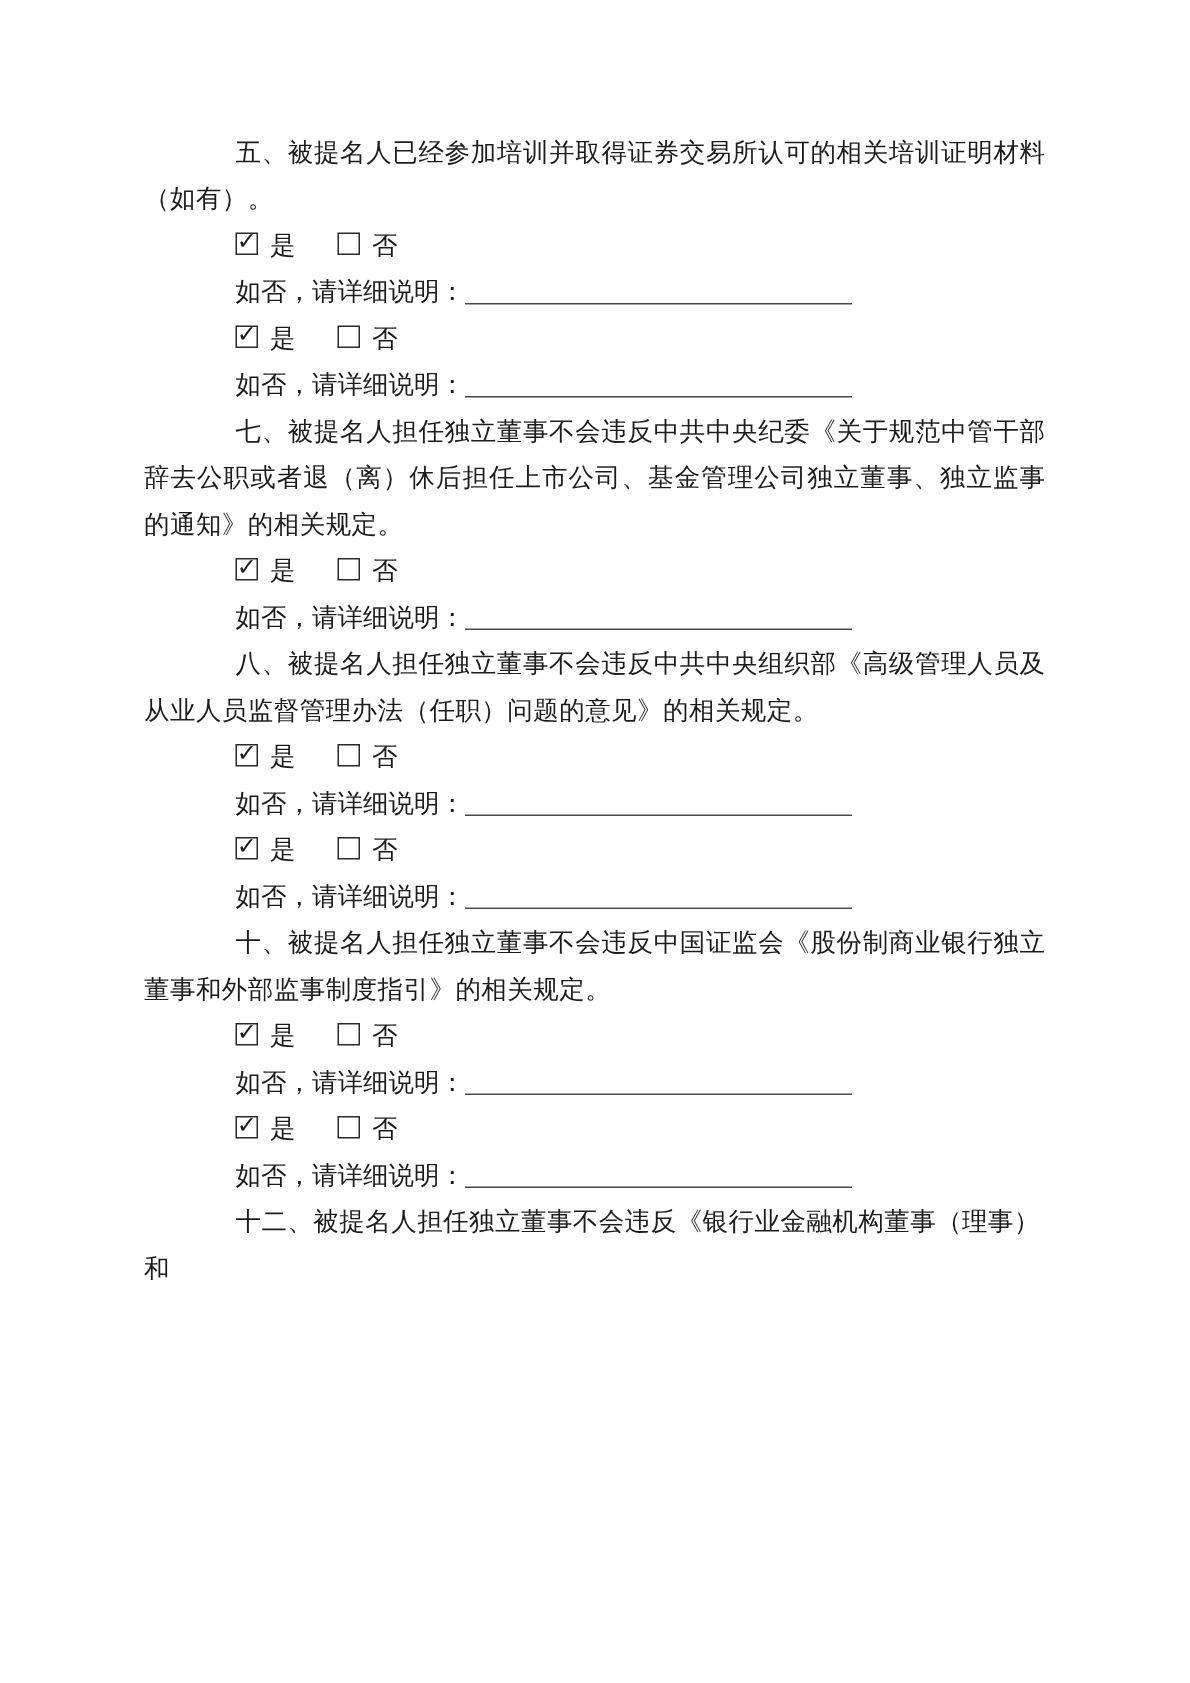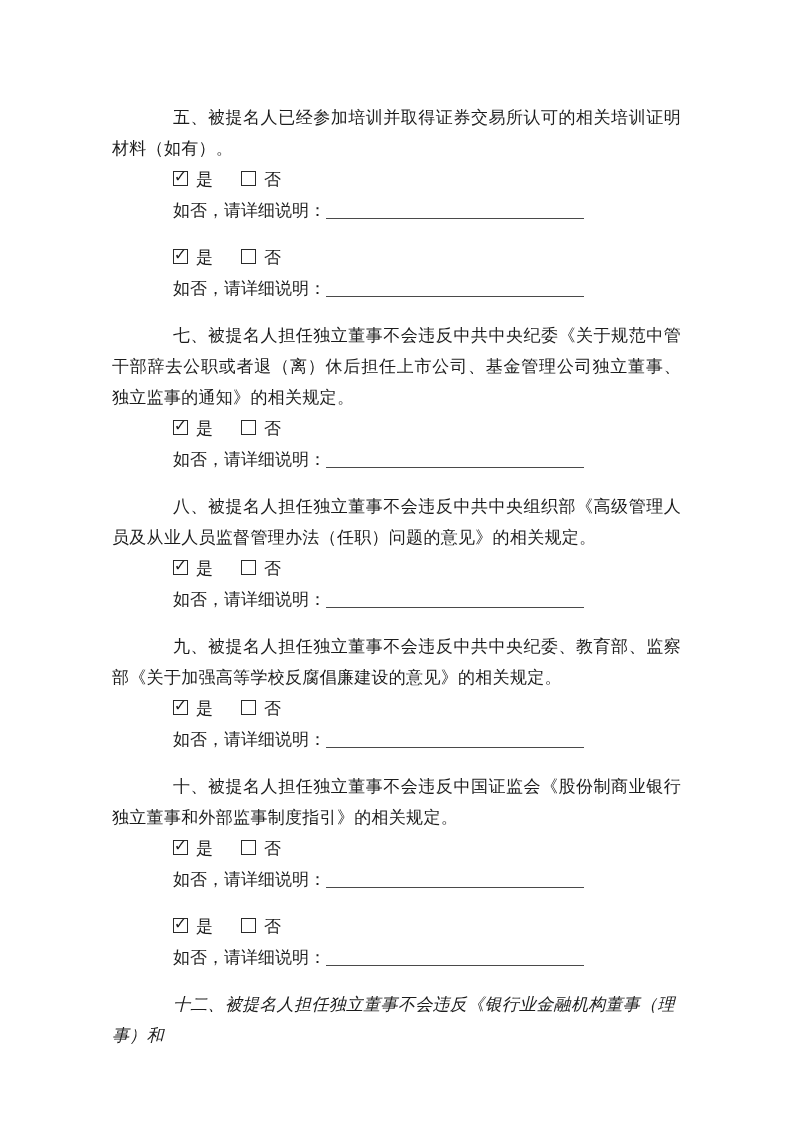--- a/index.html
+++ b/index.html
@@ -9,28 +9,28 @@
     height: 1122px;
     box-sizing: border-box;
     padding: 86px 96px 0 96px;
     background: #ffffff;
     color: #1c1c1c;
     font-family: "Liberation Serif", "DejaVu Serif", serif;
     font-size: 17px;
     line-height: 31px;
     overflow: hidden;
   }
-  .item { margin: 16px; }
+  .item { margin: 0; }
   .para {
     margin: 0;
     text-align: justify;
     text-indent: 61px;
     letter-spacing: 0.3px;
   }
-  .para.partial { text-align: left; font-style: italic; }
+  .para.partial { text-align: left; }
   .row {
     height: 31px;
     padding-left: 61px;
     white-space: nowrap;
   }
   .cb-group { display: inline-block; }
   .cb-group + .cb-group { margin-left: 28px; }
   .cb {
     display: inline-block;
     width: 13px;
@@ -103,21 +103,20 @@
     <p class="para">八、被提名人担任独立董事不会违反中共中央组织部《高级管理人员及从业人员监督管理办法（任职）问题的意见》的相关规定。</p>
     <div class="row">
       <span class="cb-group"><span class="cb checked"><span class="tick">✓</span></span><span class="cb-label">是</span></span><span class="cb-group"><span class="cb"></span><span class="cb-label">否</span></span>
     </div>
     <div class="row">
       <span>如否，请详细说明：</span><span class="blank"></span>
     </div>
   </section>
 
   <section class="item">
-    <p class="para">九、被提名人担任独立董事不会违反中共中央纪委、教育部、监察部《关于加强高等学校反腐倡廉建设的意见》的相关规定。</p>
     <div class="row">
       <span class="cb-group"><span class="cb checked"><span class="tick">✓</span></span><span class="cb-label">是</span></span><span class="cb-group"><span class="cb"></span><span class="cb-label">否</span></span>
     </div>
     <div class="row">
       <span>如否，请详细说明：</span><span class="blank"></span>
     </div>
   </section>
 
   <section class="item">
     <p class="para">十、被提名人担任独立董事不会违反中国证监会《股份制商业银行独立董事和外部监事制度指引》的相关规定。</p>

